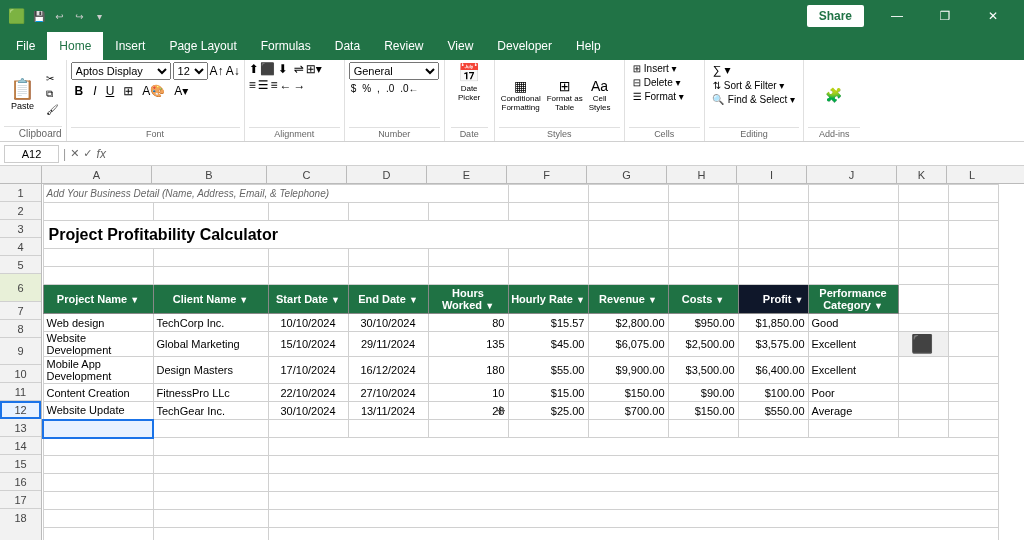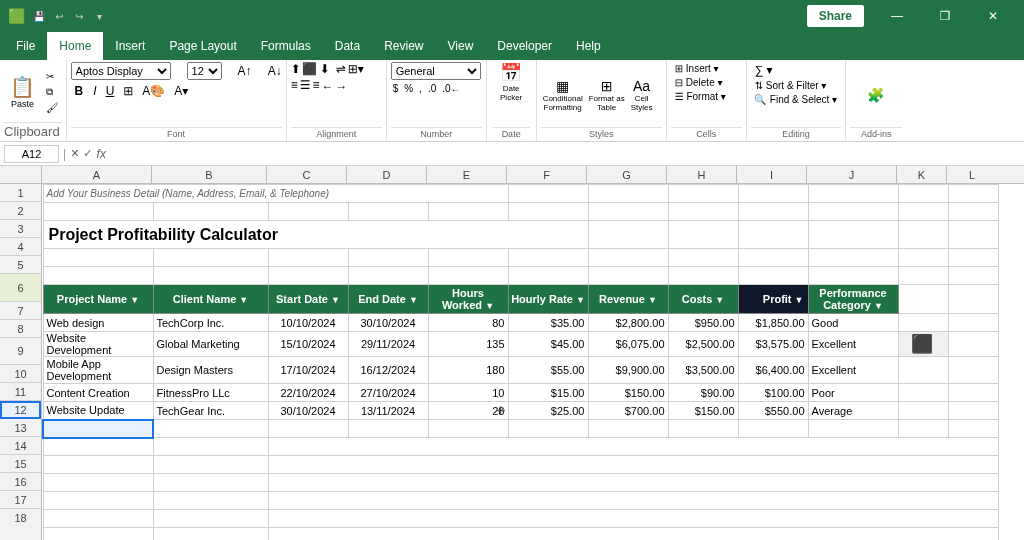--- a/index.html
+++ b/index.html
@@ -67,25 +67,25 @@
       <div style="display:flex; flex-direction:column; align-items:center; justify-content:center; padding:2px 6px; cursor:pointer; border-radius:2px;">
         <span style="font-size:20px;">📋</span>
         <span style="font-size:9px;">Paste</span>
       </div>
       <div style="display:flex; flex-direction:column; gap:2px; justify-content:center;">
         <div style="font-size:10px; padding:1px 3px; cursor:pointer;">✂</div>
         <div style="font-size:10px; padding:1px 3px; cursor:pointer;">⧉</div>
         <div style="font-size:10px; padding:1px 3px; cursor:pointer;">🖌</div>
       </div>
     </div>
-    <div style="font-size:13px; color:#666; text-align:left; border-top:1px solid #e0e0e0; padding-top:1px;">Clipboard</div>
+    <div style="font-size:10px; color:#666; text-align:right; border-top:1px solid #e0e0e0; padding-top:1px;">Clipboard</div>
   </div>
 
   <div style="display:flex; flex-direction:column; padding:2px 4px; border-right:1px solid #e0e0e0; min-width:150px;">
-    <div style="display:flex; gap:16px; align-items:center; margin-bottom:2px;">
+    <div style="display:flex; gap:2px; align-items:center; margin-bottom:2px;">
       <select style="font-size:11px; width:100px; height:18px;">
         <option>Aptos Display</option>
       </select>
       <select style="font-size:11px; width:35px; height:18px;">
         <option>12</option>
       </select>
       <span style="font-size:12px; cursor:pointer;">A↑</span>
       <span style="font-size:12px; cursor:pointer;">A↓</span>
     </div>
     <div style="display:flex; gap:3px; align-items:center;">
@@ -331,21 +331,21 @@
           <td style="border:1px solid #d0d0d0; background:white;"></td>
           <td style="border:1px solid #d0d0d0; background:white;"></td>
         </tr>
 
         <tr>
           <td style="border:1px solid #d0d0d0; height:18px; padding:0 3px; font-size:11px;">Web design</td>
           <td style="border:1px solid #d0d0d0; padding:0 3px; font-size:11px;">TechCorp Inc.</td>
           <td style="border:1px solid #d0d0d0; padding:0 3px; font-size:11px; text-align:center;">10/10/2024</td>
           <td style="border:1px solid #d0d0d0; padding:0 3px; font-size:11px; text-align:center;">30/10/2024</td>
           <td style="border:1px solid #d0d0d0; padding:0 3px; font-size:11px; text-align:right;">80</td>
-          <td style="border:1px solid #d0d0d0; padding:0 3px; font-size:11px; text-align:right;">$35.00</td>
+          <td style="border:1px solid #d0d0d0; padding:0 3px; font-size:11px; text-align:right;">$15.57</td>
           <td style="border:1px solid #d0d0d0; padding:0 3px; font-size:11px; text-align:right;">$2,800.00</td>
           <td style="border:1px solid #d0d0d0; padding:0 3px; font-size:11px; text-align:right;">$950.00</td>
           <td style="border:1px solid #d0d0d0; padding:0 3px; font-size:11px; text-align:right;">$1,850.00</td>
           <td style="border:1px solid #d0d0d0; padding:0 3px; font-size:11px;">Good</td>
           <td style="border:1px solid #d0d0d0;"></td>
           <td style="border:1px solid #d0d0d0;"></td>
         </tr>
 
         <tr>
           <td style="border:1px solid #d0d0d0; height:18px; padding:0 3px; font-size:11px;">Website Development</td>

